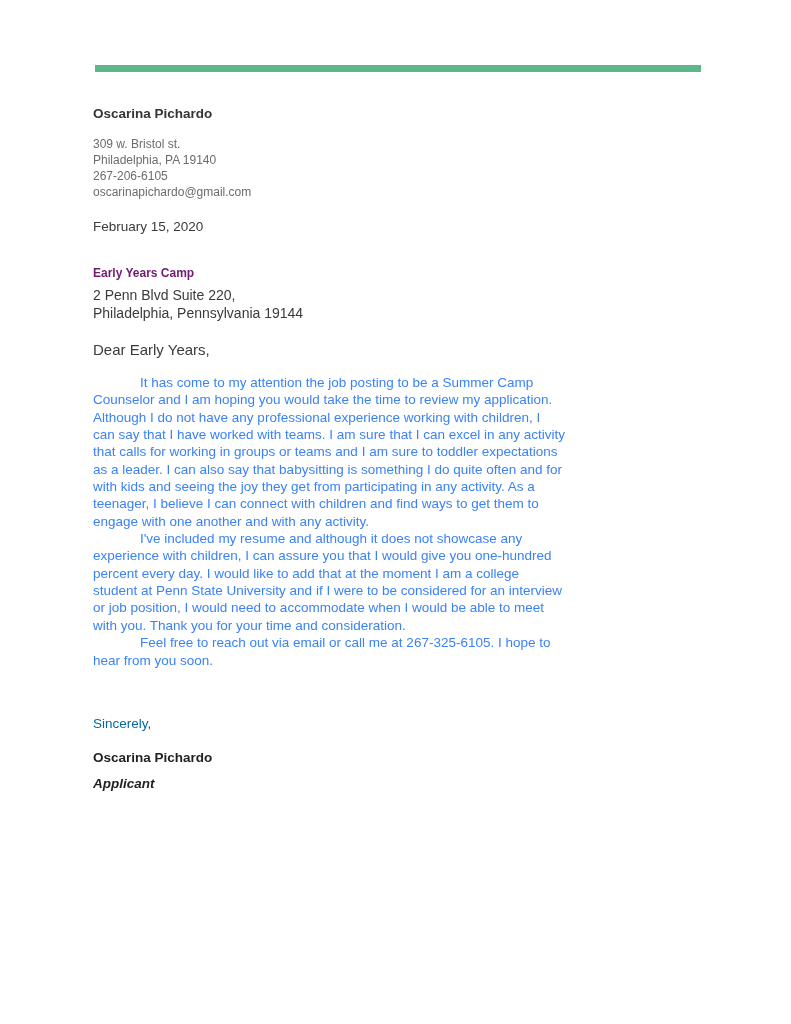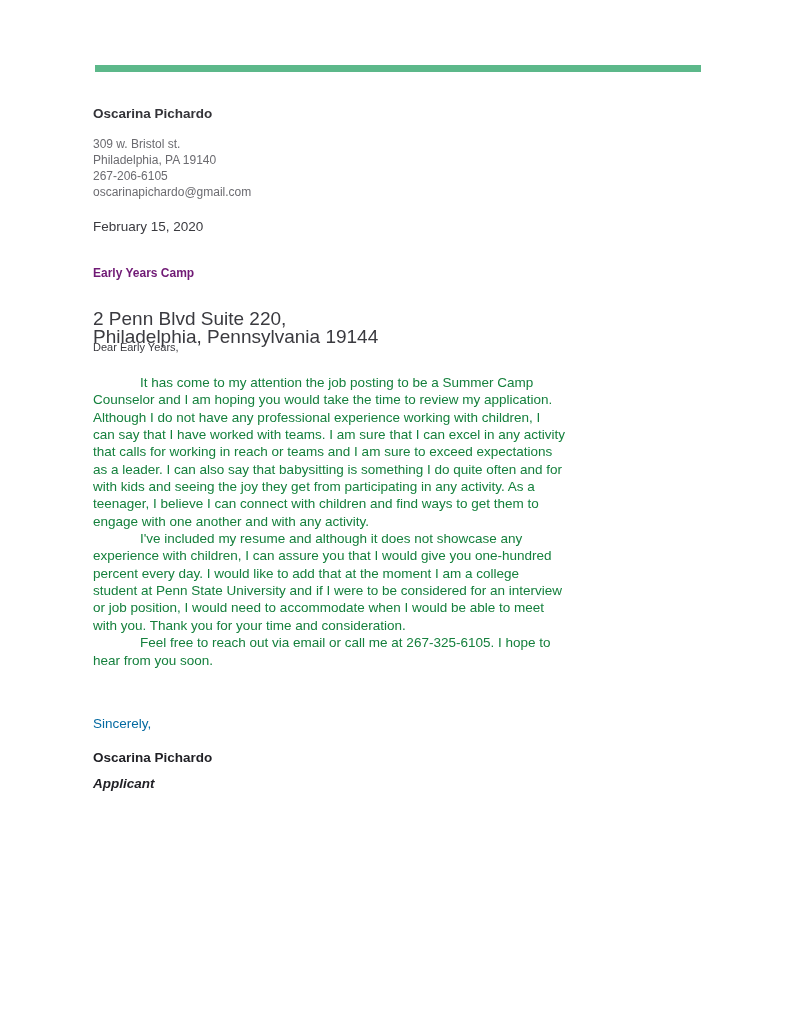--- a/index.html
+++ b/index.html
@@ -4,23 +4,23 @@
   <style>
     html, body { margin: 0; padding: 0; background: #ffffff; }
     body { width: 791px; height: 1024px; position: relative; overflow: hidden;
            font-family: "Liberation Sans", sans-serif; color: #3a3a3f; }
     .bar { position: absolute; left: 95px; top: 65px; width: 606px; height: 7px; background: #5cb88a; }
     .abs { position: absolute; left: 93px; white-space: nowrap; }
     .name { top: 106px; font-size: 13.5px; font-weight: bold; color: #333338; }
     .contact { top: 136px; font-size: 12px; line-height: 16px; color: #6b6b70; }
     .date { top: 219px; font-size: 13.5px; color: #3a3a3f; }
     .recip-name { top: 266px; font-size: 12px; font-weight: bold; color: #701a75; }
-    .recip-addr { top: 286px; font-size: 19px; line-height: 18px; color: #3a3a3f; margin-top: 24px; }
-    .salutation { top: 341px; font-size: 11px; color: #3a3a3f; }
-    .body-text { top: 374px; width: 640px; font-size: 13.5px; line-height: 17.35px; color: #15803d; white-space: normal; }
+    .recip-addr { top: 286px; font-size: 14px; line-height: 18px; color: #3a3a3f; }
+    .salutation { top: 341px; font-size: 15px; color: #3a3a3f; }
+    .body-text { top: 374px; width: 640px; font-size: 13.5px; line-height: 17.35px; color: #3b82f6; white-space: normal; }
     .body-text .line { display: block; white-space: nowrap; }
     .body-text .indent { padding-left: 47px; }
     .closing { top: 716px; font-size: 13.5px; color: #0369a1; }
     .sig-name { top: 750px; font-size: 13.5px; font-weight: bold; color: #1f1f24; }
     .sig-title { top: 776px; font-size: 13.5px; font-weight: bold; font-style: italic; color: #1f1f24; }
   </style>
 </head>
 <body>
 
 <div class="bar"></div>
@@ -41,21 +41,21 @@
   <div>Philadelphia, Pennsylvania 19144</div>
 </div>
 
 <div class="abs salutation">Dear Early Years,</div>
 
 <div class="abs body-text">
   <span class="line indent">It has come to my attention the job posting to be a Summer Camp</span>
   <span class="line">Counselor and I am hoping you would take the time to review my application.</span>
   <span class="line">Although I do not have any professional experience working with children, I</span>
   <span class="line">can say that I have worked with teams. I am sure that I can excel in any activity</span>
-  <span class="line">that calls for working in reach or teams and I am sure to exceed expectations</span>
+  <span class="line">that calls for working in groups or teams and I am sure to toddler expectations</span>
   <span class="line">as a leader. I can also say that babysitting is something I do quite often and for</span>
   <span class="line">with kids and seeing the joy they get from participating in any activity. As a</span>
   <span class="line">teenager, I believe I can connect with children and find ways to get them to</span>
   <span class="line">engage with one another and with any activity.</span>
   <span class="line indent">I've included my resume and although it does not showcase any</span>
   <span class="line">experience with children, I can assure you that I would give you one-hundred</span>
   <span class="line">percent every day. I would like to add that at the moment I am a college</span>
   <span class="line">student at Penn State University and if I were to be considered for an interview</span>
   <span class="line">or job position, I would need to accommodate when I would be able to meet</span>
   <span class="line">with you. Thank you for your time and consideration.</span>

